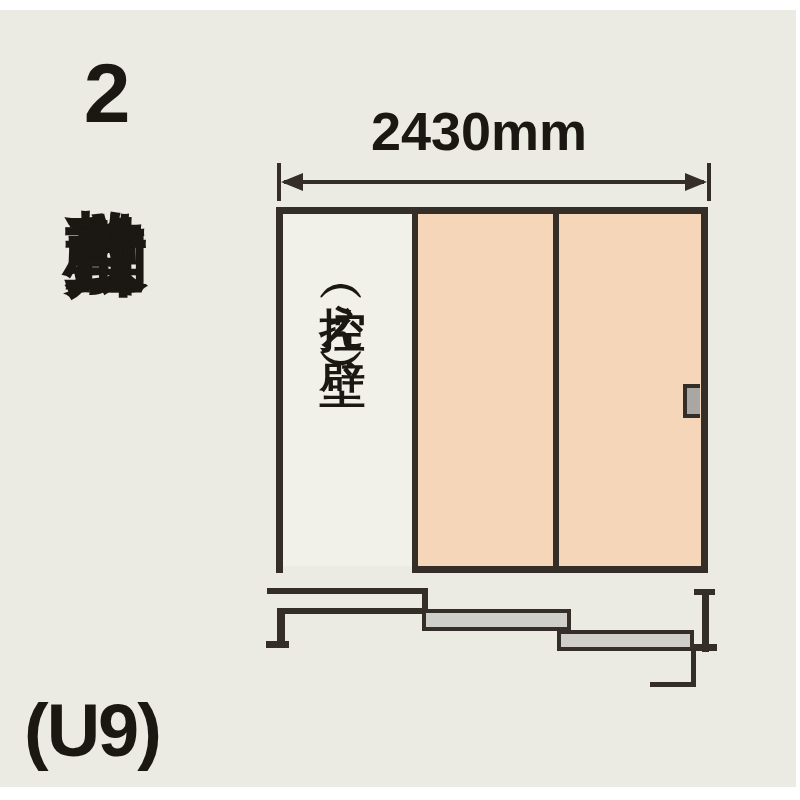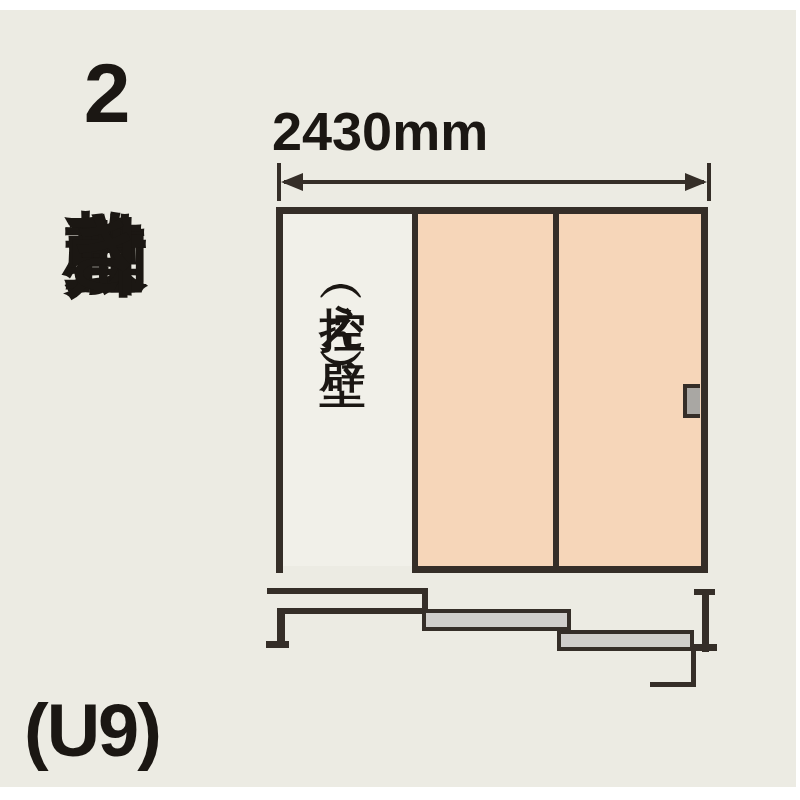--- a/index.html
+++ b/index.html
@@ -33,21 +33,22 @@
   .title-code{
     left:24px;top:678px;
     font-size:74px;
     font-weight:bold;
     letter-spacing:-2px;
     text-align:center;
   }
 
   
   .dim-label{
-    left:272px;top:90px;width:430px;
+    left:264px;top:90px;width:430px;
+    text-align:center;
     font-size:54px;
     font-weight:bold;
   }
   .dim-line{left:284px;top:170px;width:420px;height:4px;}
   .dim-tick{width:4px;height:38px;top:153px;}
   .dim-tick.l{left:277px;} .dim-tick.r{left:707px;}
   .arrowhead{width:0;height:0;top:163px;}
   .arrowhead.l{left:281px;border-top:9px solid transparent;border-bottom:9px solid transparent;border-right:22px solid #352E28;}
   .arrowhead.r{left:685px;border-top:9px solid transparent;border-bottom:9px solid transparent;border-left:22px solid #352E28;}
 

